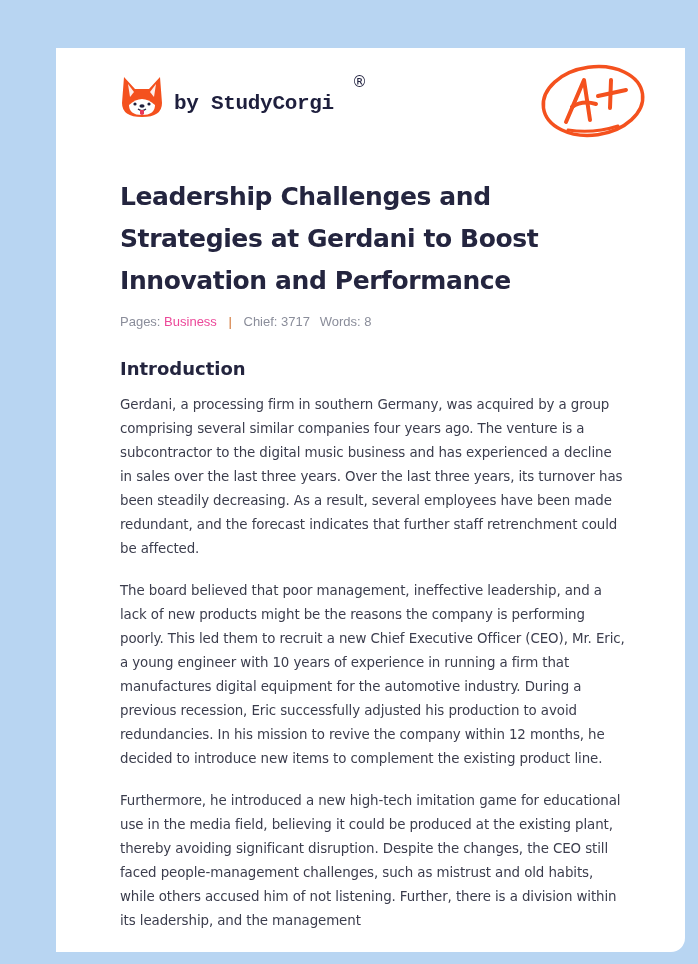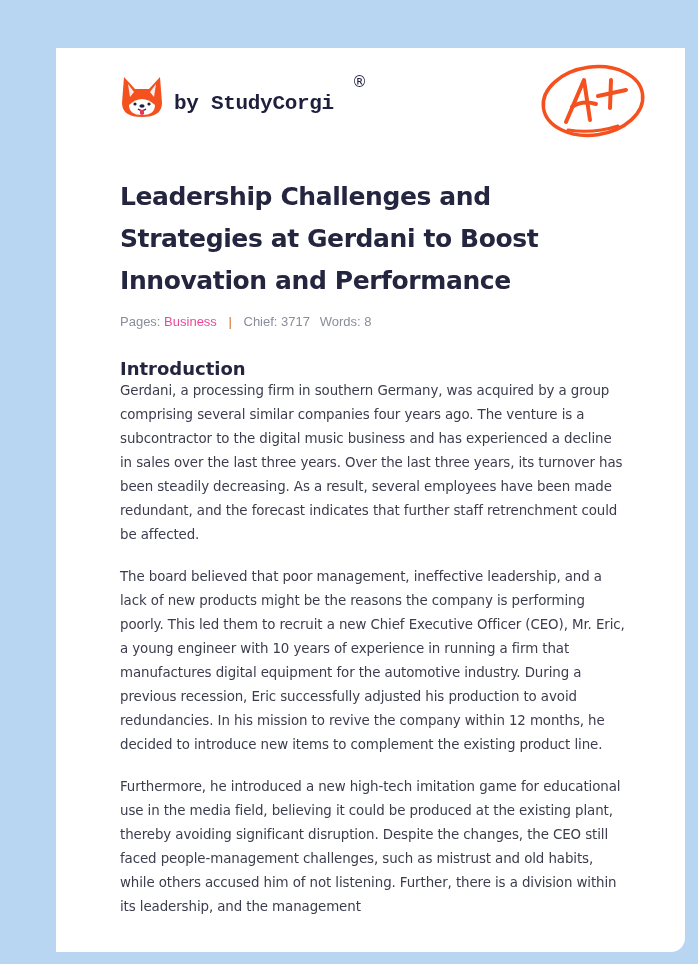--- a/index.html
+++ b/index.html
@@ -47,21 +47,21 @@
     color: #24253f; letter-spacing: -0.4px;
   }
   .meta {
     margin-top: 10px;
     font-size: 13px; color: #8a8d9a; line-height: 20px;
   }
   .meta .val { color: #ec4899; }
   .meta .sep { color: #d0712f; margin: 0 8px; }
   .meta .gap { margin-left: 6px; }
   .section-title {
-    margin: 26px 0 0 0;
+    margin: 26px 0 14px 0;
     font-family: "DejaVu Sans", sans-serif;
     font-weight: bold; font-size: 18px; color: #24253f;
   }
   p.body {
     margin: 0 8px 18px 0;
     font-family: "DejaVu Sans", sans-serif;
     font-size: 13.4px; line-height: 24px; color: #3b3d4d;
     letter-spacing: -0.1px;
   }
 </style>

